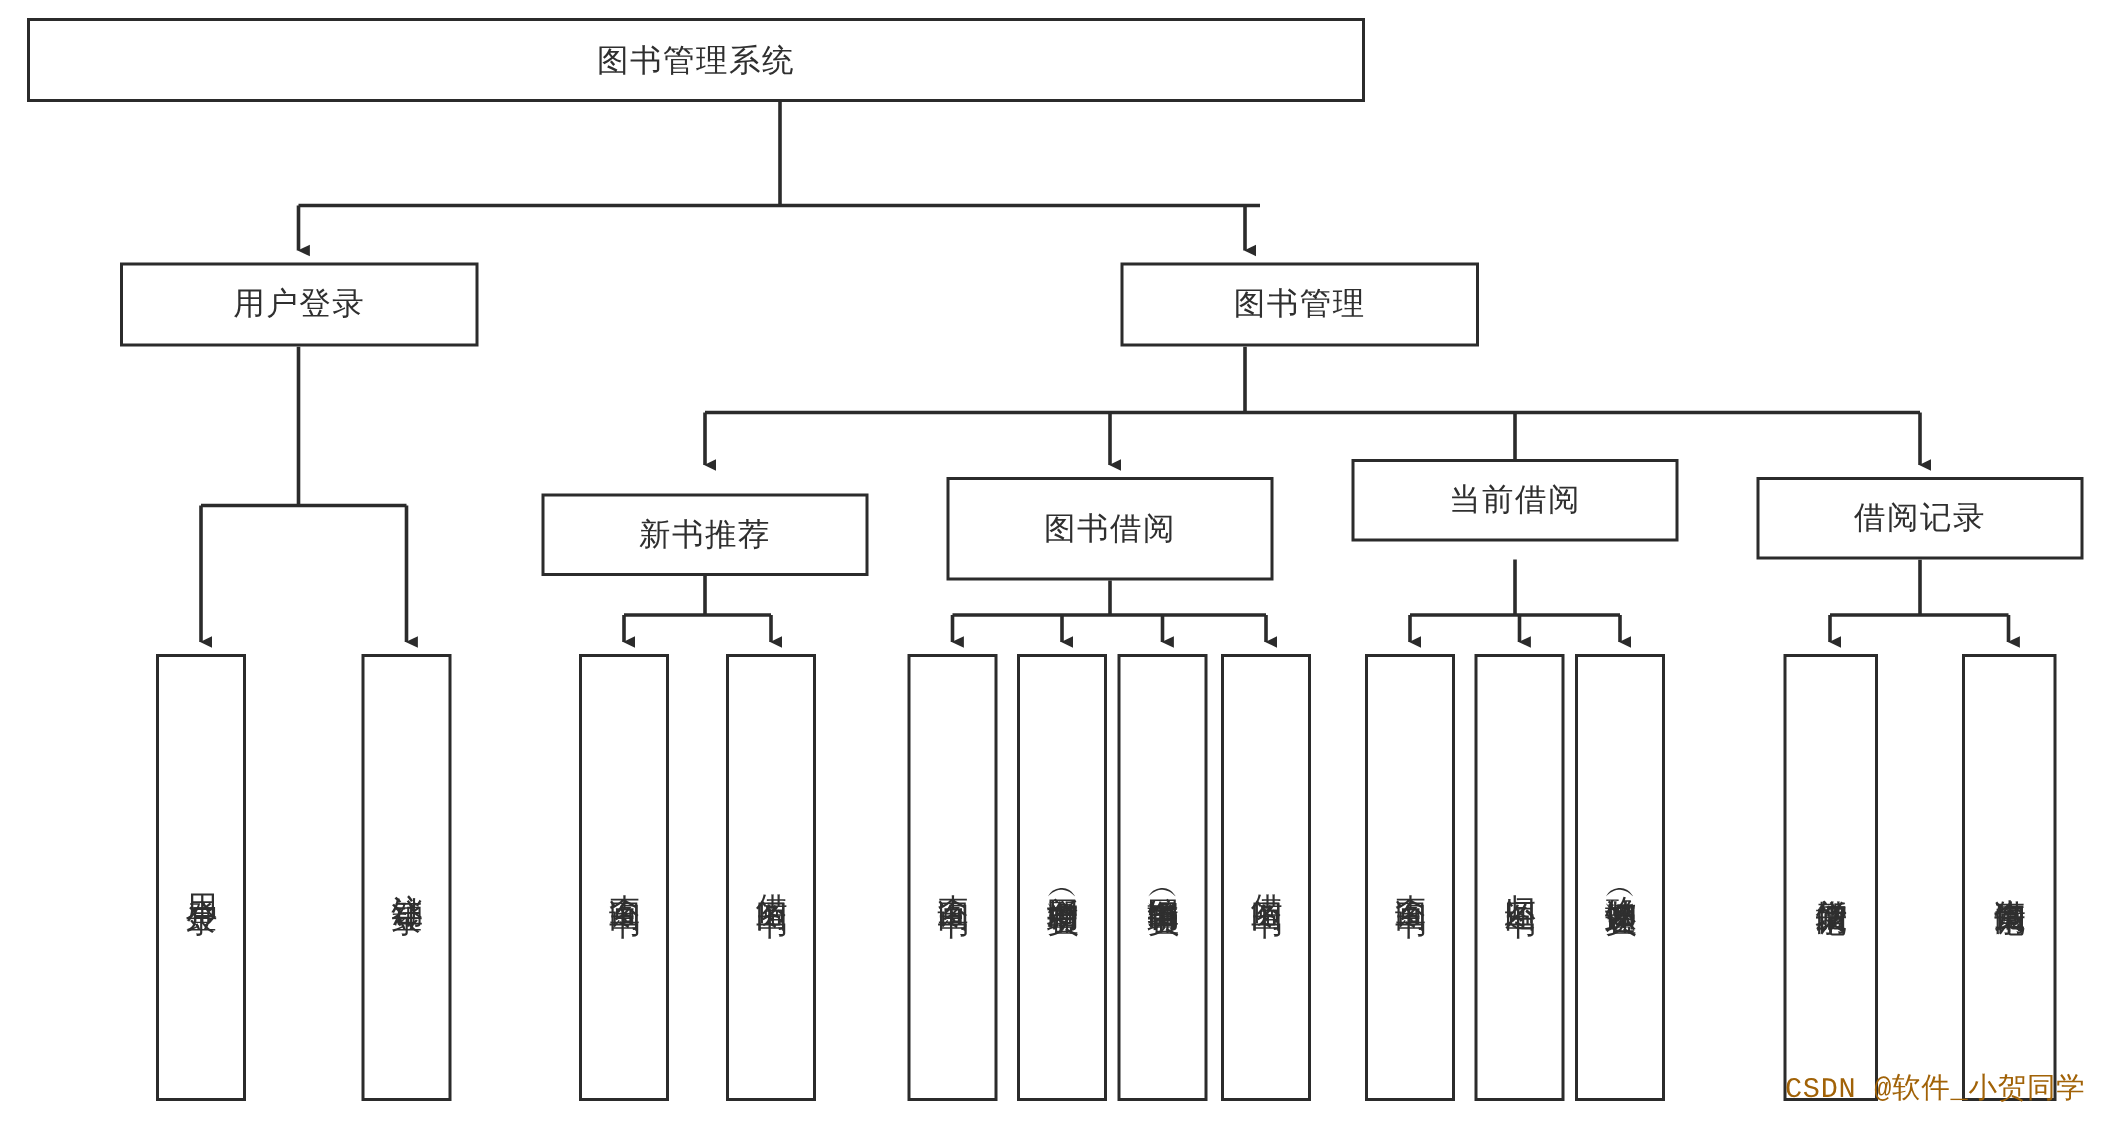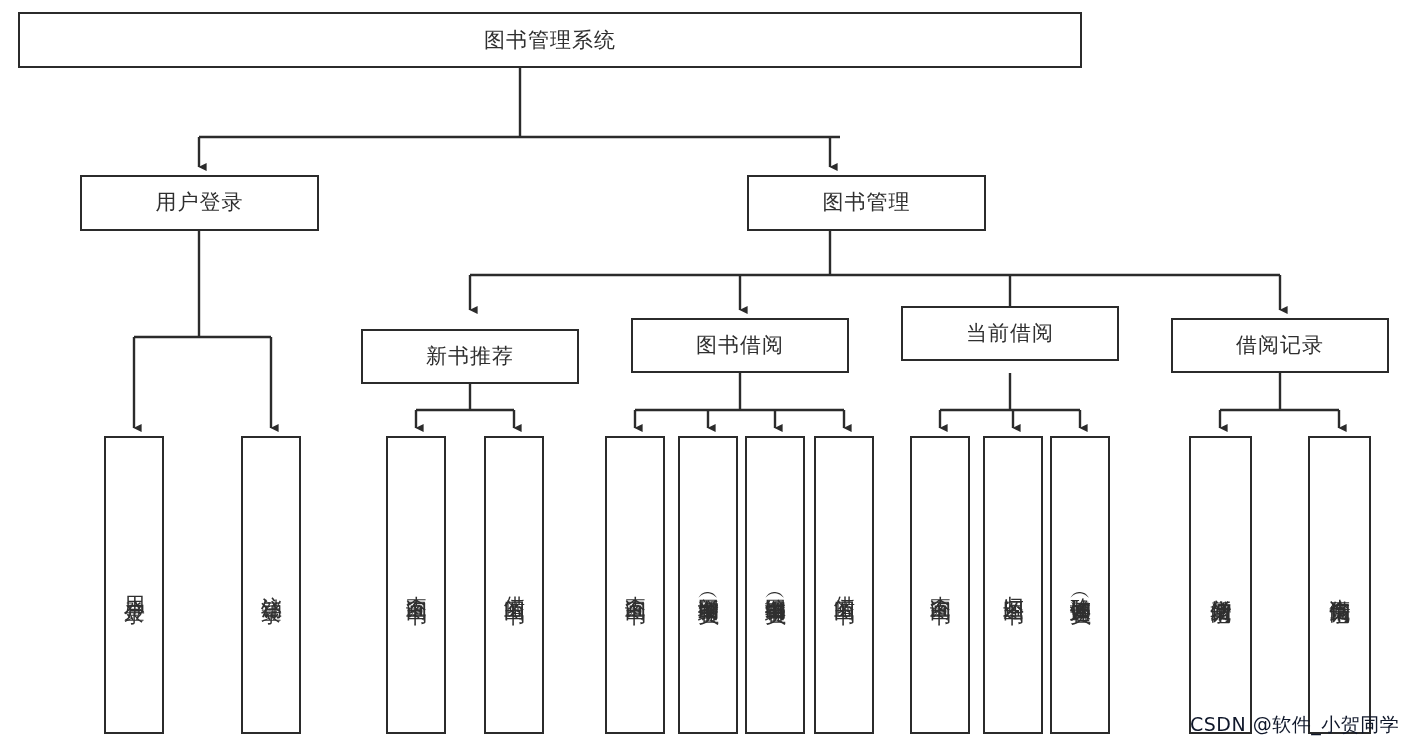--- a/index.html
+++ b/index.html
@@ -55,25 +55,26 @@
     padding-bottom: 4px;
     align-items: center;
     justify-content: center;
     overflow: hidden;
   }
   .node-v.tight {
     letter-spacing: 1px;
   }
   .watermark {
     position: absolute;
-    color: #0f172a;
+    color: #a16207;
     font-size: 19px;
     white-space: nowrap;
     letter-spacing: 0.5px;
     pointer-events: none;
+    font-family: Liberation Mono, monospace;
   }
 </style>
 </head>
 <body>
 
 <div id="diagram-root">
 
   <svg id="diagram-svg" viewBox="0 0 1405 747" xmlns="http://www.w3.org/2000/svg">
     <defs>
       <marker id="arrowhead" markerWidth="9" markerHeight="9" refX="4.2" refY="7.6" orient="auto" markerUnits="userSpaceOnUse">
@@ -129,35 +130,35 @@
     </g>
 
     <g stroke="#2b2b2b" stroke-width="2.4" fill="none">
       <path d="M 1280 373 L 1280 410"></path>
       <path d="M 1220 410 L 1339 410"></path>
       <path d="M 1220 410 L 1220 428" marker-end="url(#arrowhead)"></path>
       <path d="M 1339 410 L 1339 428" marker-end="url(#arrowhead)"></path>
     </g>
   </svg>
 
-  <div class="node node-root" style="left:18px; top:12px; width:1064px; height:56px;">
+  <div class="node node-root" style="left:18px; top:12px; width:892px; height:56px;">
     <span>图书管理系统</span>
   </div>
 
   <div class="node node-h" style="left:80px; top:175px; width:239px; height:56px;">
     <span>用户登录</span>
   </div>
   <div class="node node-h" style="left:711px; top:175px; width:239px; height:56px;margin-left:36px;">
     <span>图书管理</span>
   </div>
 
   <div class="node node-h" style="left:361px; top:329px; width:218px; height:55px;">
     <span>新书推荐</span>
   </div>
-  <div class="node node-h" style="left:631px; top:318px; width:218px; height:55px;">
+  <div class="node node-h" style="left:631px; top:318px; width:218px; height:69px;">
     <span>图书借阅</span>
   </div>
   <div class="node node-h" style="left:901px; top:306px; width:218px; height:55px;">
     <span>当前借阅</span>
   </div>
   <div class="node node-h" style="left:1171px; top:318px; width:218px; height:55px;">
     <span>借阅记录</span>
   </div>
 
   <div class="node node-v" style="left:104px; top:436px; width:60px; height:298px;">用户登录</div>

